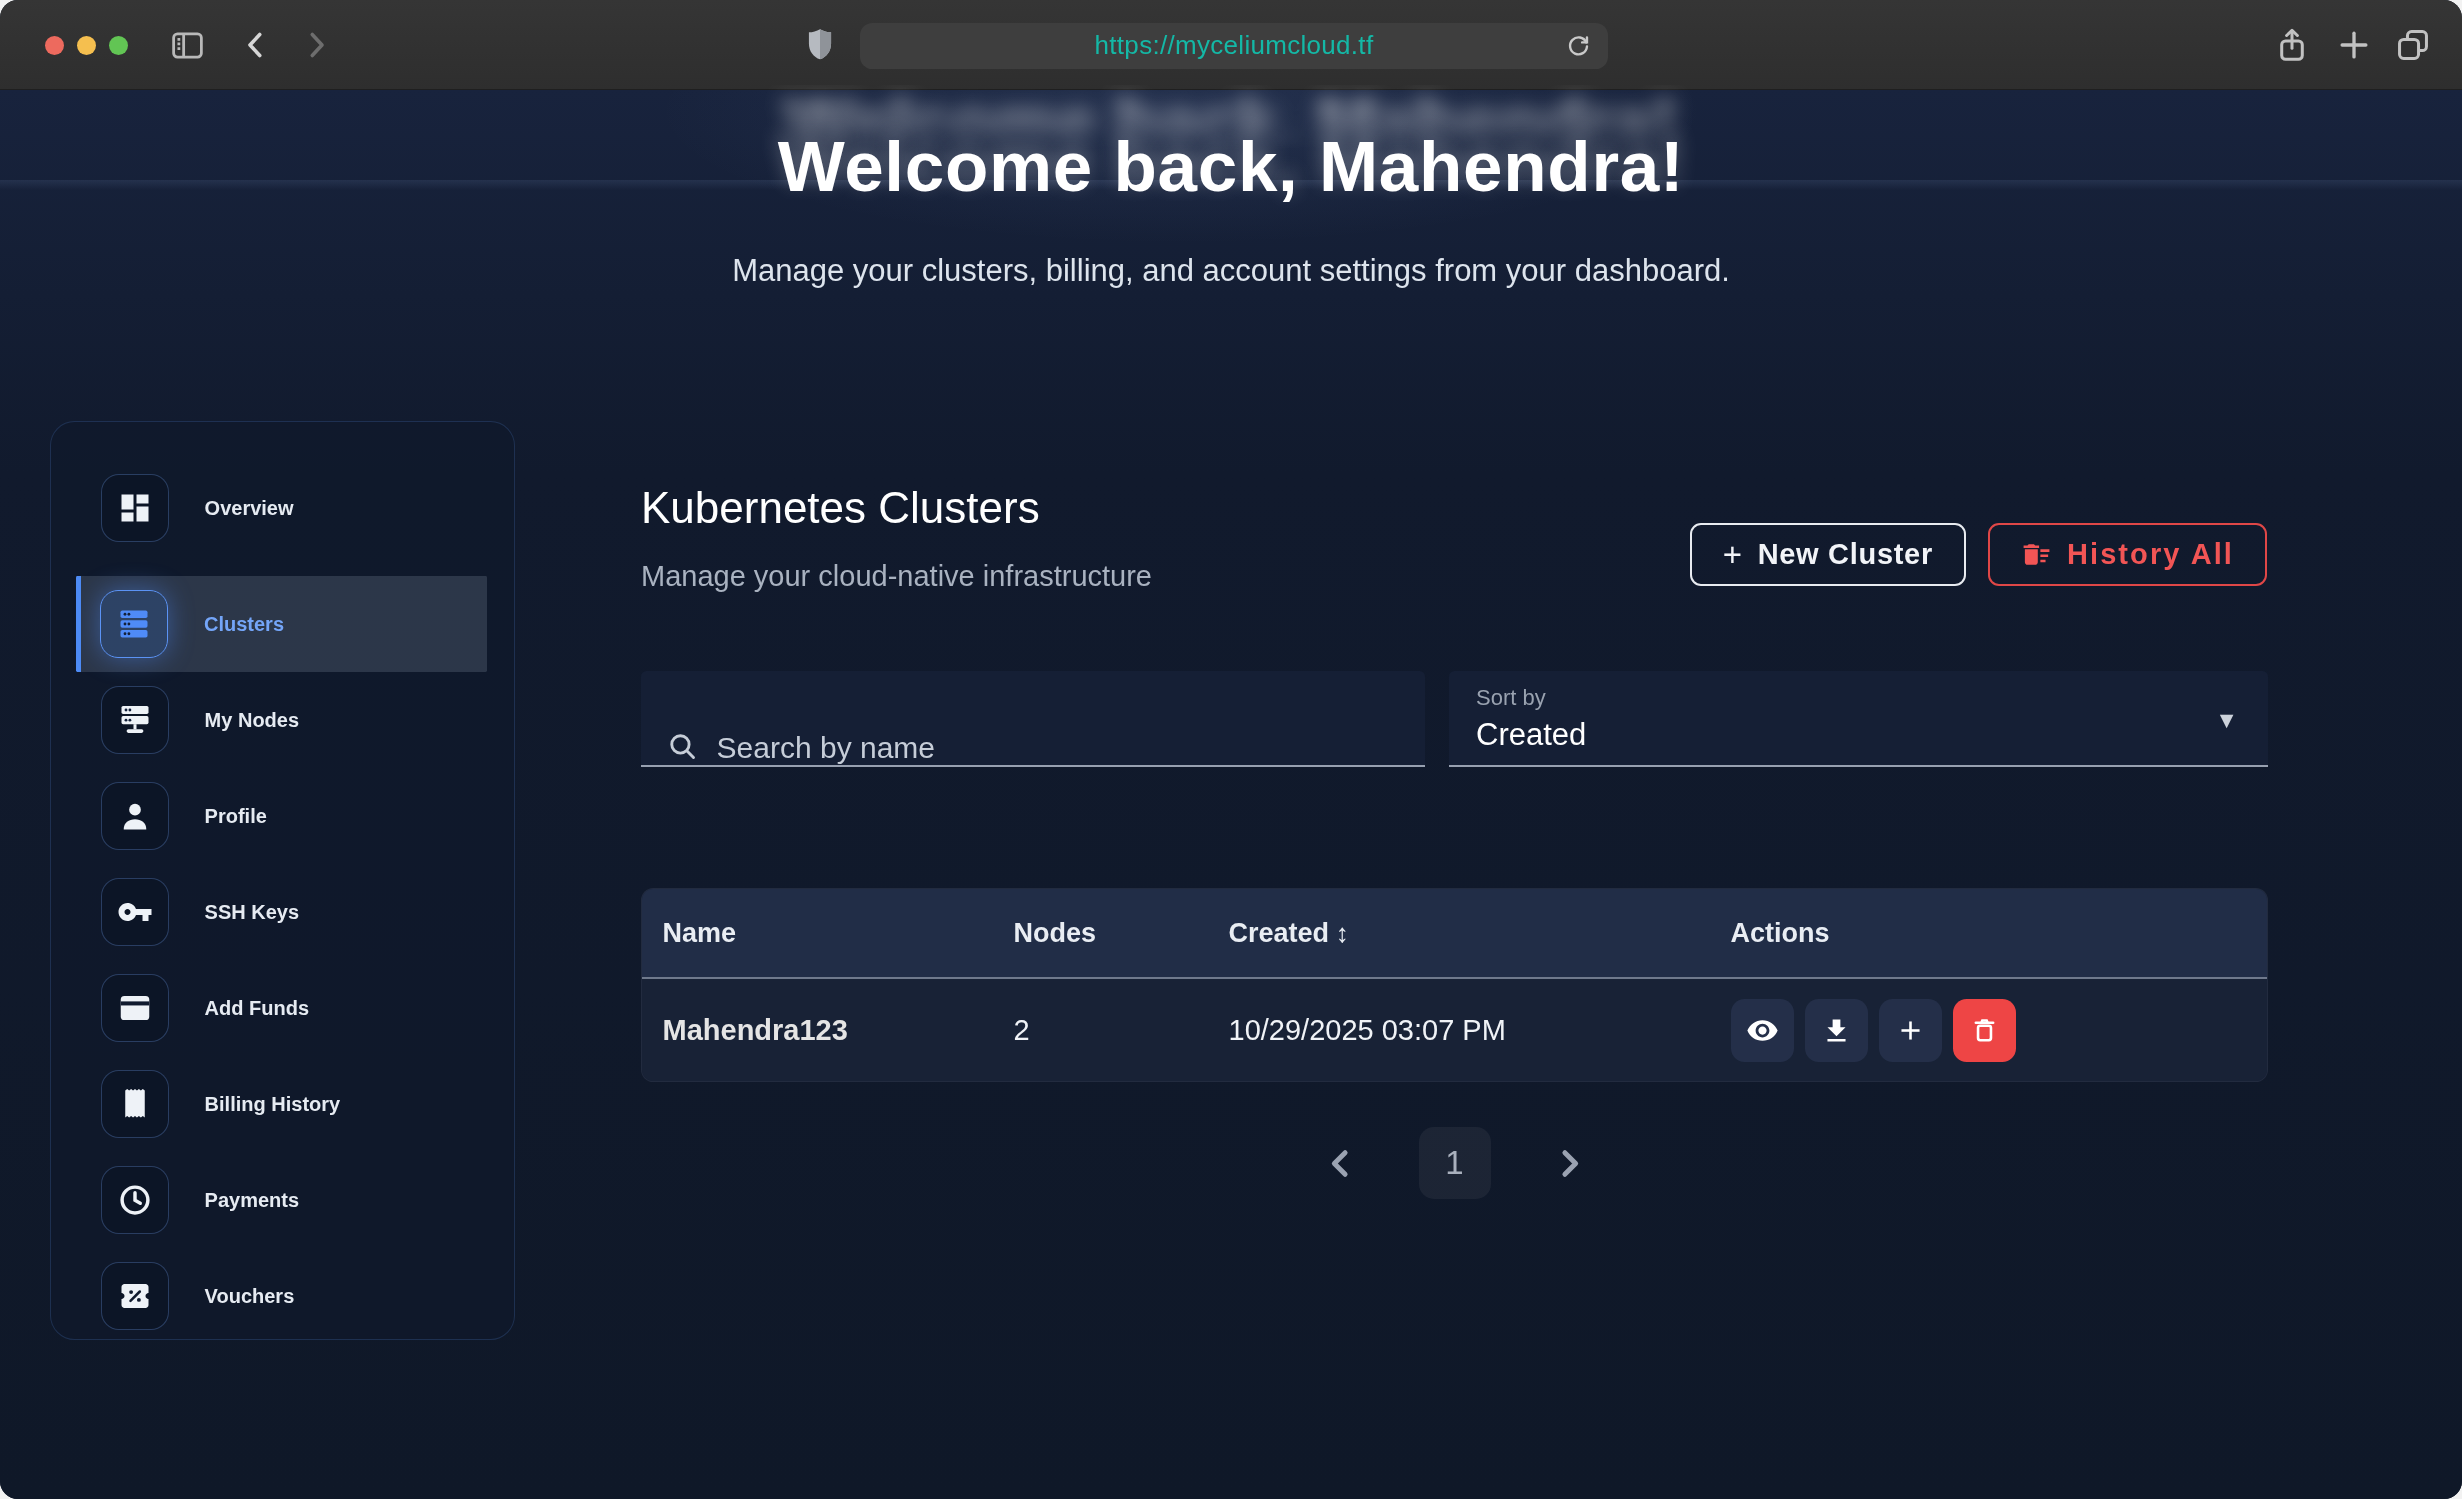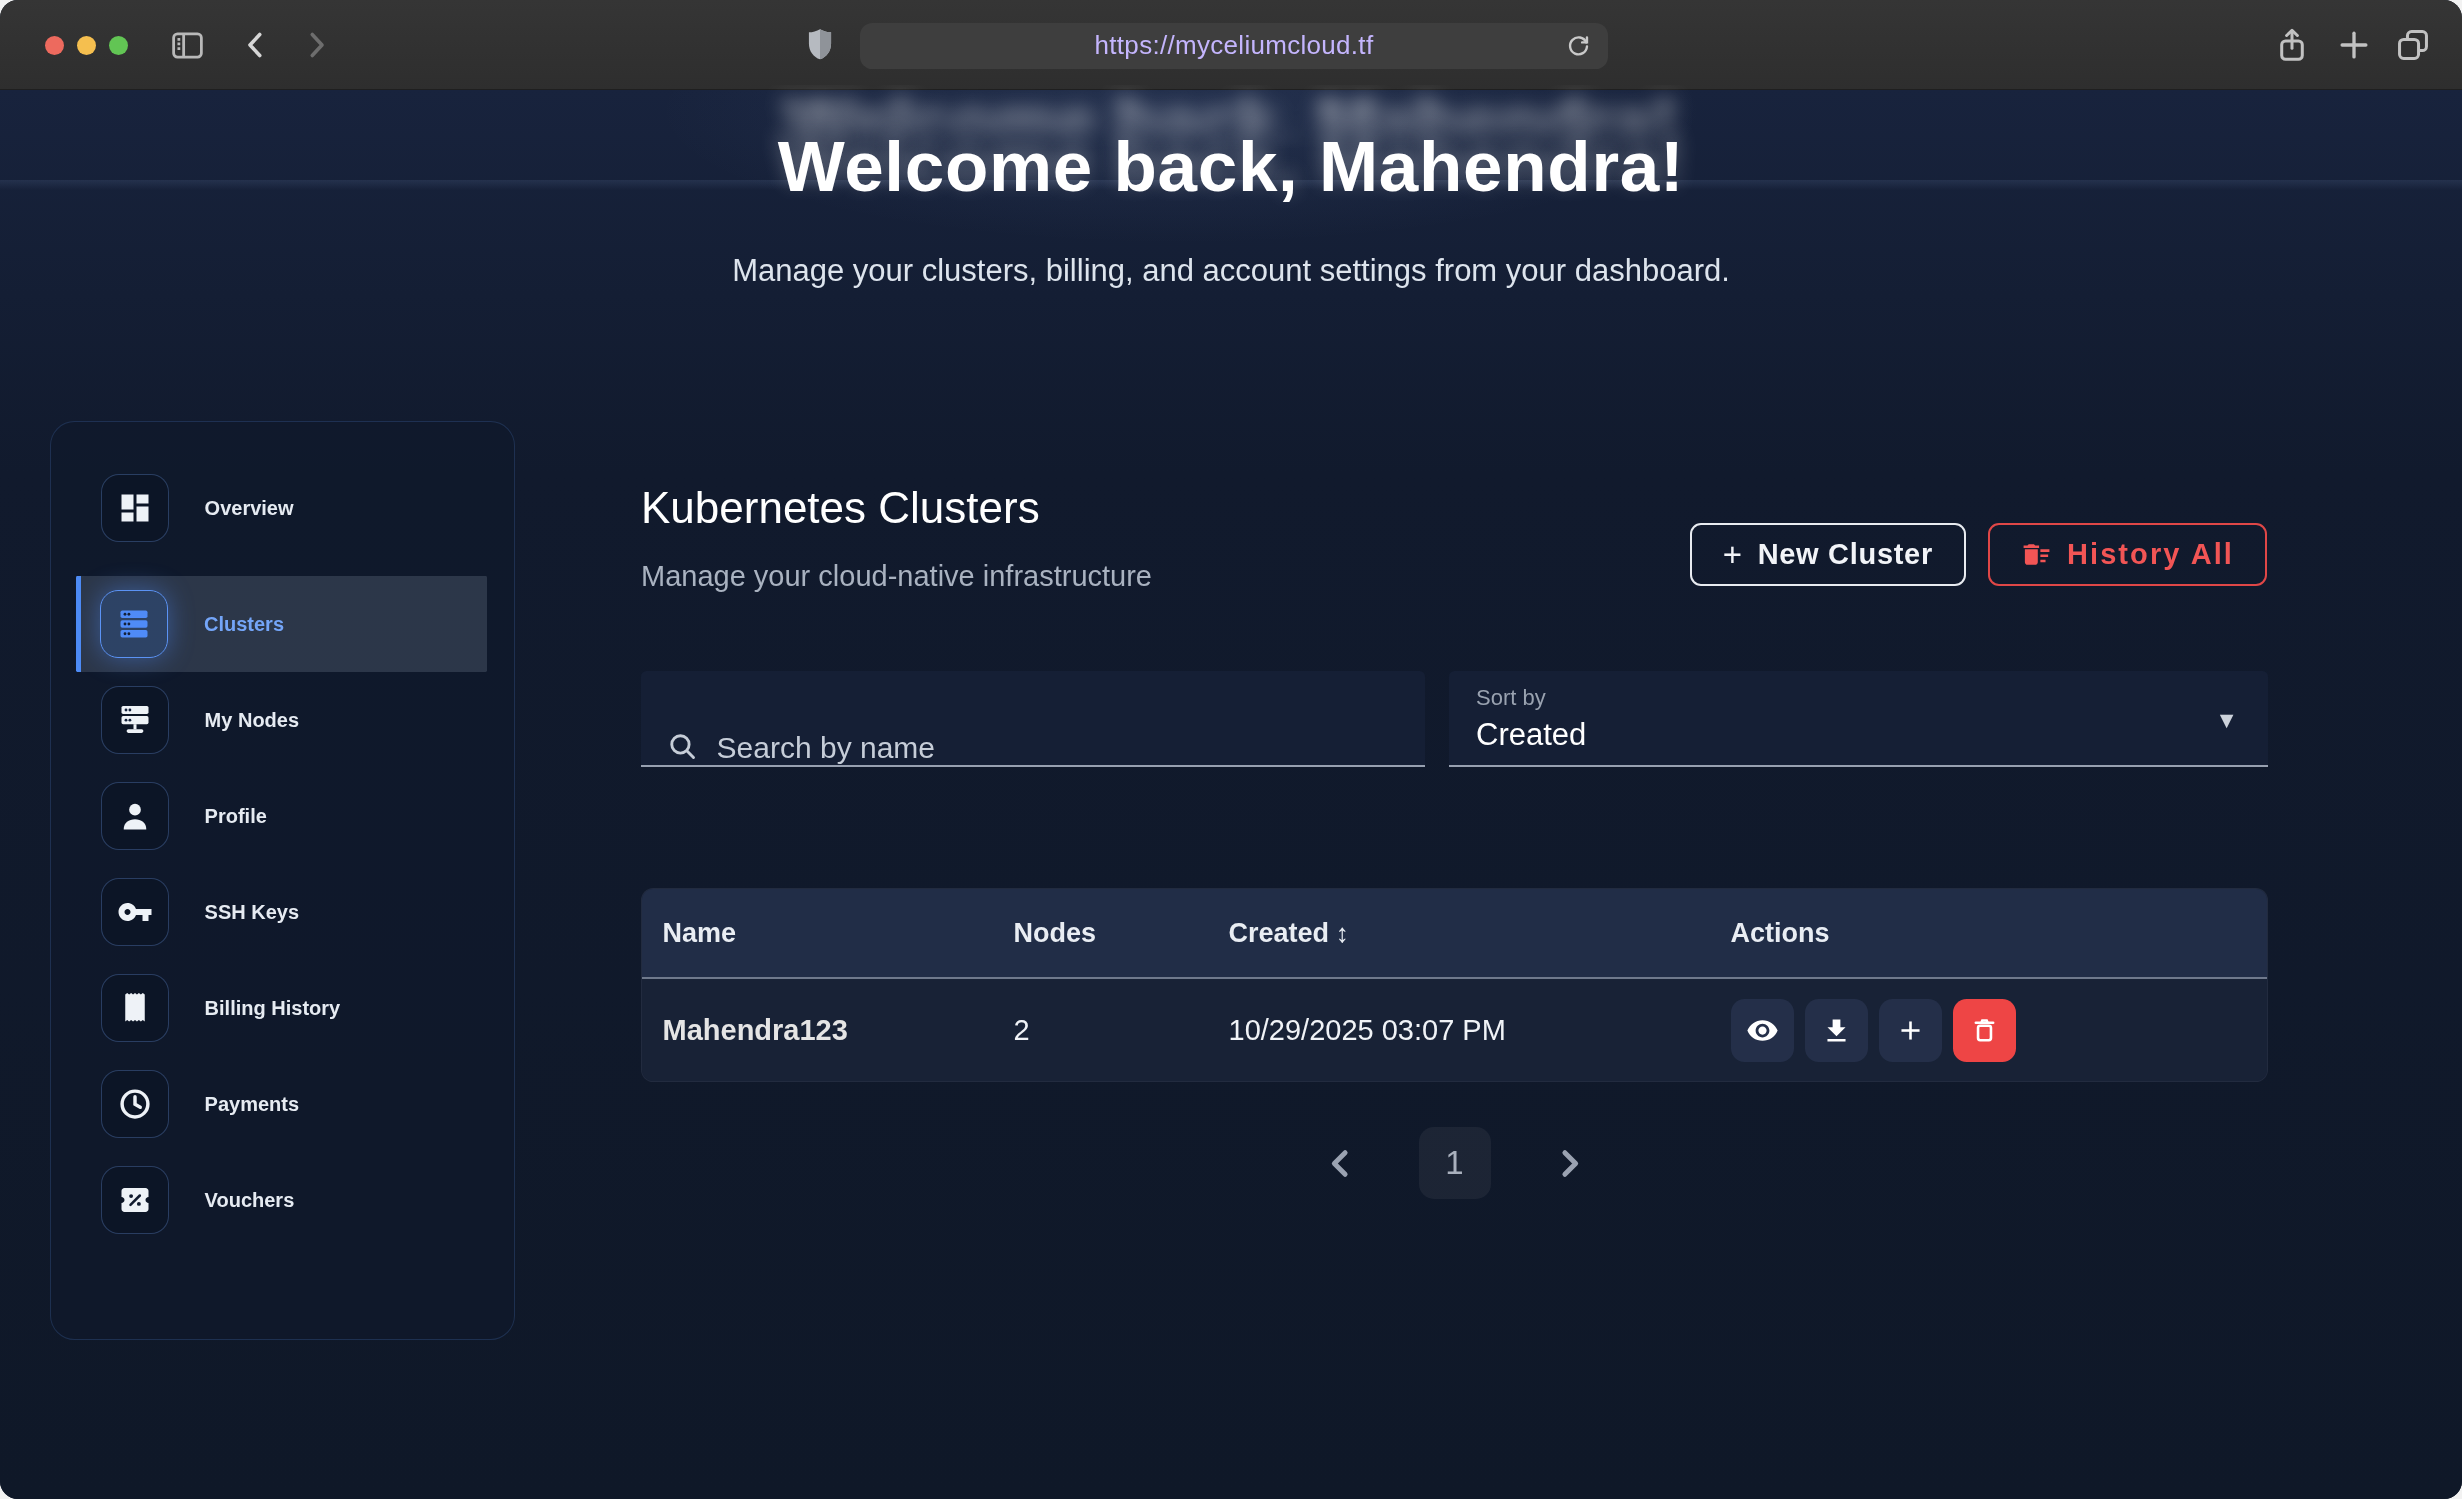--- a/index.html
+++ b/index.html
@@ -19,21 +19,21 @@
   .t-red{ left:45px; background:#ed6a5e; }
   .t-yellow{ left:77px; background:#f5bf4f; }
   .t-green{ left:109px; background:#62c554; }
   .chrome-btn{ position:absolute; top:0; height:90px; display:flex; align-items:center; justify-content:center; }
   .chrome svg{ display:block; }
   .urlbar{
     position:absolute; left:860px; top:22.6px; width:748px; height:46px;
     background:#3e3e3e; border-radius:12.3px;
     display:flex; align-items:center; justify-content:center;
   }
-  .url-text{ font-size:26px; color:#c4b5fd; letter-spacing:0.3px; }
+  .url-text{ font-size:26px; color:#14b8a6; letter-spacing:0.3px; }
   .reload{ position:absolute; right:15px; top:9.6px; }
 
   
   .content{
     position:absolute; top:90px; left:0; right:0; bottom:0;
     background:
       radial-gradient(752px 191px at 48% 20.5px, rgba(150,180,240,0.10), transparent 70%),
       linear-gradient(180deg,#18233d 0px,#141e34 205px,#111a2d 383px,#0f1828 100%);
   }
   .hero-band{ position:absolute; top:90px; left:0; right:0; height:9.6px;
@@ -292,20 +292,29 @@
 
       <div class="nav-item">
         <span class="icon-box">
           <svg width="36" height="36" viewBox="0 0 24 24" fill="#eef2f7">
             <path d="M12.65 10C11.83 7.67 9.61 6 7 6c-3.31 0-6 2.69-6 6s2.69 6 6 6c2.61 0 4.83-1.67 5.65-4H17v4h4v-4h2v-4H12.65zM7 14c-1.1 0-2-.9-2-2s.9-2 2-2 2 .9 2 2-.9 2-2 2z"></path>
           </svg>
         </span>
         <span class="nav-label">SSH Keys</span>
       </div>
 
+      <div class="nav-item">
+        <span class="icon-box">
+          <svg width="36" height="36" viewBox="0 0 24 24">
+            <rect x="2.5" y="4" width="19" height="16" rx="2.4" fill="#eef2f7"></rect>
+            <rect x="2.5" y="7.6" width="19" height="2.7" fill="#101a2e"></rect>
+          </svg>
+        </span>
+        <span class="nav-label">Add Funds</span>
+      </div>
 
       <div class="nav-item">
         <span class="icon-box">
           <svg width="36" height="36" viewBox="0 0 24 24" fill="#eef2f7">
             <path d="M5.5 21V3l1.3-1 1.3 1 1.3-1 1.3 1 1.3-1 1.3 1 1.3-1 1.3 1 1.3-1 1.3 1v18l-1.3-1-1.3 1-1.3-1-1.3 1-1.3-1-1.3 1-1.3-1-1.3 1-1.3-1z"></path>
           </svg>
         </span>
         <span class="nav-label">Billing History</span>
       </div>
 

